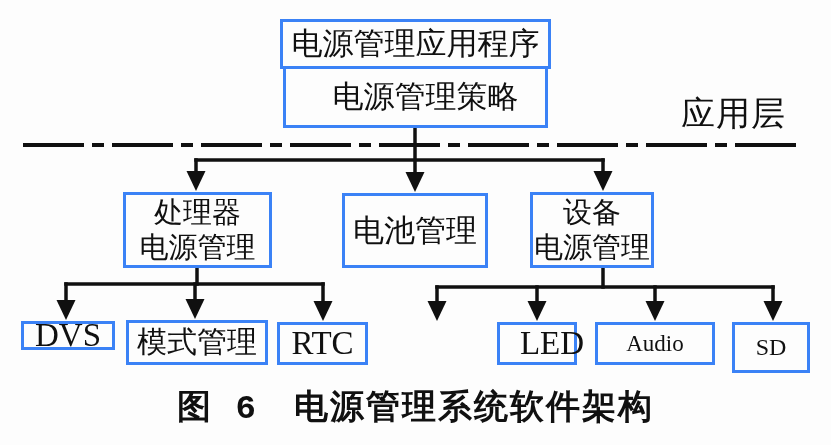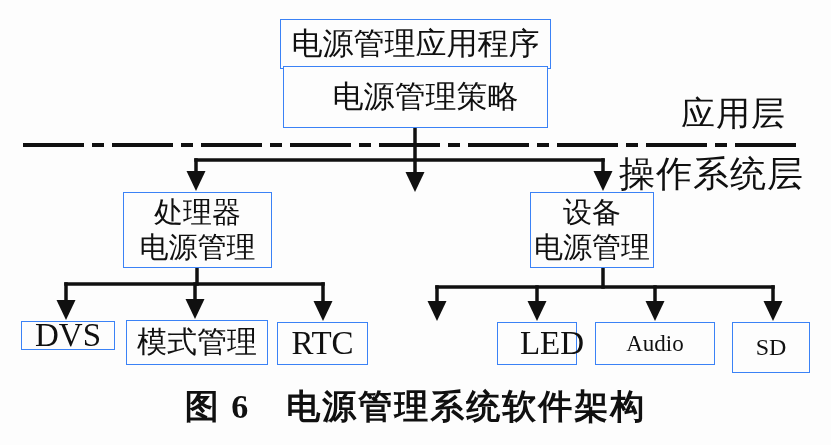--- a/index.html
+++ b/index.html
@@ -4,21 +4,21 @@
 <style>
   html,body{margin:0;padding:0;background:#e8e8e8;}
   .stage{
     position:relative;width:831px;height:445px;background:#fdfdfd;
     overflow:hidden;margin:0 auto;
     font-family:"Liberation Serif","DejaVu Serif",serif;color:#101010;
   }
   .connectors{position:absolute;left:0;top:0;z-index:1;}
   .node{
     position:absolute;z-index:2;box-sizing:border-box;
-    border:1px solid #3b82f6;background:#fdfdfd;
+    border:3px solid #3b82f6;background:#fdfdfd;
     display:flex;align-items:center;justify-content:center;
     text-align:center;white-space:pre-line;
     font-family:"Liberation Serif","DejaVu Serif",serif;color:#101010;
   }
   .node-app      {left:280px;top:19px; width:271px;height:50px;font-size:31px;}
   .node-policy   {left:283px;top:66px; width:265px;height:62px;font-size:31px;padding-left:20px;}
   .node-processor{left:123px;top:192px;width:149px;height:76px;font-size:29px;line-height:35px;}
   .node-battery  {left:342px;top:193px;width:146px;height:75px;font-size:31px;}
   .node-device   {left:530px;top:192px;width:124px;height:76px;font-size:29px;line-height:35px;}
   .node-dvs      {left:21px; top:321px;width:94px; height:29px;font-size:33px;}
@@ -26,21 +26,21 @@
   .node-rtc      {left:277px;top:322px;width:91px; height:43px;font-size:33px;}
   .node-lcd      {left:398px;top:322px;width:80px; height:43px;font-size:33px;}
   .node-led      {left:497px;top:322px;width:80px; height:43px;font-size:33px;padding-left:30px;}
   .node-audio    {left:595px;top:322px;width:120px;height:43px;font-size:23px;}
   .node-sd       {left:732px;top:322px;width:78px; height:51px;font-size:24px;}
   .layer-label{position:absolute;z-index:2;font-family:Liberation Serif, serif;}
   .label-app-layer{left:681px;top:91px;font-size:34px;letter-spacing:1px;}
   .label-os-layer {left:619px;top:150px;font-size:36px;letter-spacing:1px;}
   .caption{
     position:absolute;left:0;top:384px;width:831px;z-index:2;
-    text-align:center;font-family:Liberation Serif, serif;
+    text-align:center;font-family:Liberation Mono, monospace;
     font-weight:700;font-size:34px;letter-spacing:2px;color:#101010;
   }
 </style>
 </head>
 <body>
 
 <div class="stage">
 
   <svg class="connectors" width="831" height="445" viewBox="0 0 831 445">
     <g stroke="#101010" stroke-width="3.5" fill="none" stroke-linecap="square">
@@ -78,27 +78,27 @@
       <polygon points="655,321 645.5,301 664.5,301"></polygon>
       <polygon points="773,321 763.5,301 782.5,301"></polygon>
     </g>
   </svg>
 
   <div class="node node-app">电源管理应用程序</div>
   <div class="node node-policy">电源管理策略</div>
 
   <div class="node node-processor">处理器
 电源管理</div>
+  <div class="node node-battery">电池管理</div>
   <div class="node node-device">设备
 电源管理</div>
 
   <div class="node node-dvs">DVS</div>
   <div class="node node-rtc">RTC</div>
   <div class="node node-mode">模式管理</div>
   <div class="node node-led">LED</div>
   <div class="node node-audio">Audio</div>
   <div class="node node-sd">SD</div>
 
   <div class="layer-label label-app-layer">应用层</div>
-  <div class="layer-label label-os-layer">操作系统层</div>
 
   <div class="caption">图 6　电源管理系统软件架构</div>
 </div>
 
 </body></html>

